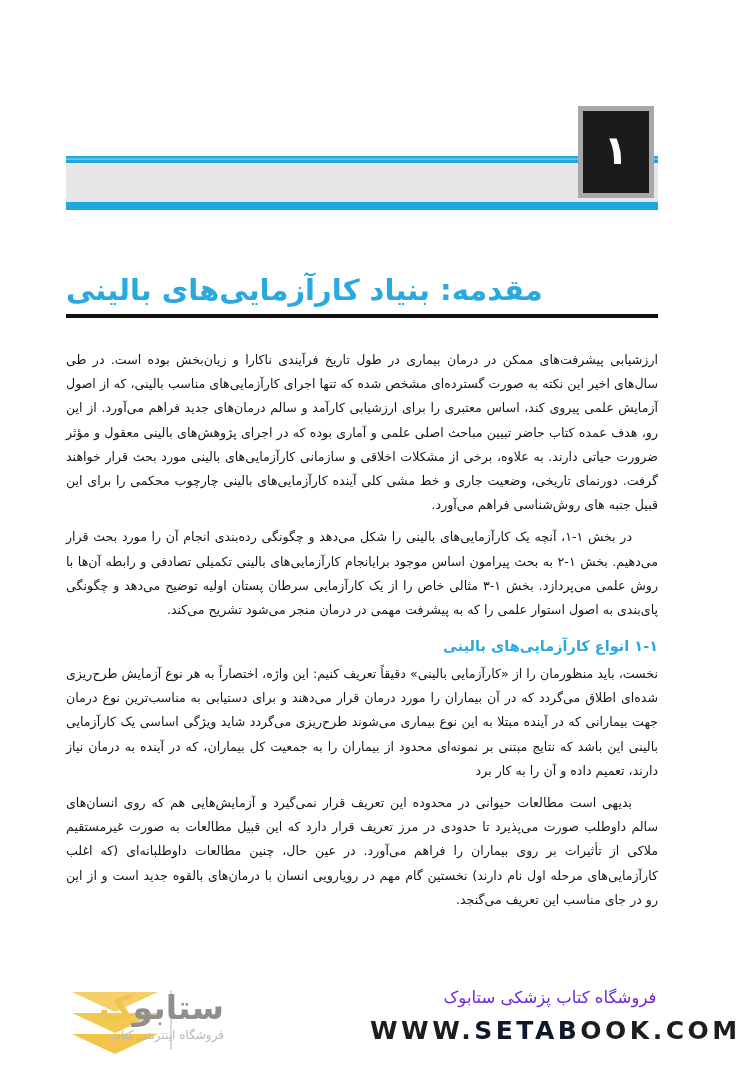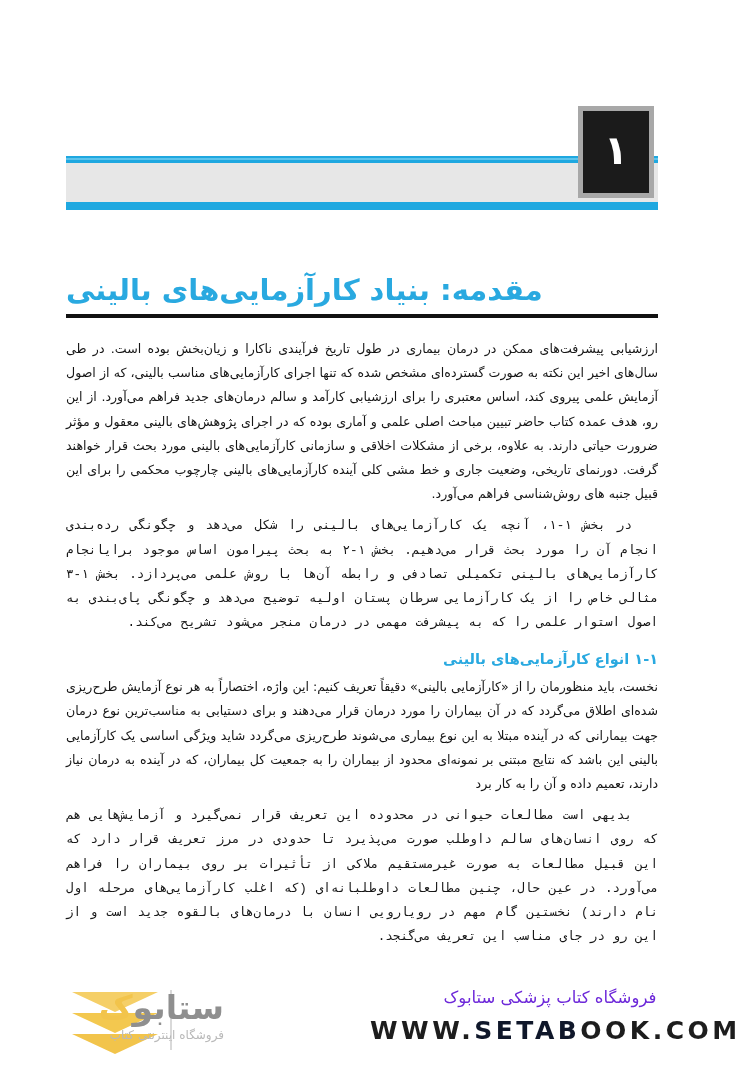--- a/index.html
+++ b/index.html
@@ -98,38 +98,37 @@
     margin-top: 6px;
     width: 592px;
     height: 4px;
     background: #111111;
   }
 
   
   .body-area {
     position: absolute;
     left: 66px;
-    top: 337px;
+    top: 348px;
     width: 592px;
     direction: rtl;
     text-align: justify;
   }
   .para {
     margin: 0 0 8px 0;
     font-size: 12.6px;
     line-height: 24.2px;
     color: #161616;
     text-align: justify;
     text-justify: inter-word;
     direction: rtl;
     font-family: "DejaVu Sans", "Liberation Sans", sans-serif;
   }
   .para.indent {
     text-indent: 26px;
-    font-family: Liberation Mono, monospace;
   }
 
   .section-heading {
     margin: 14px 0 4px 0;
     color: #29A9E0;
     font-size: 14.5px;
     font-weight: 700;
     direction: rtl;
     line-height: 1.5;
     font-family: "DejaVu Sans", "Liberation Sans", sans-serif;

